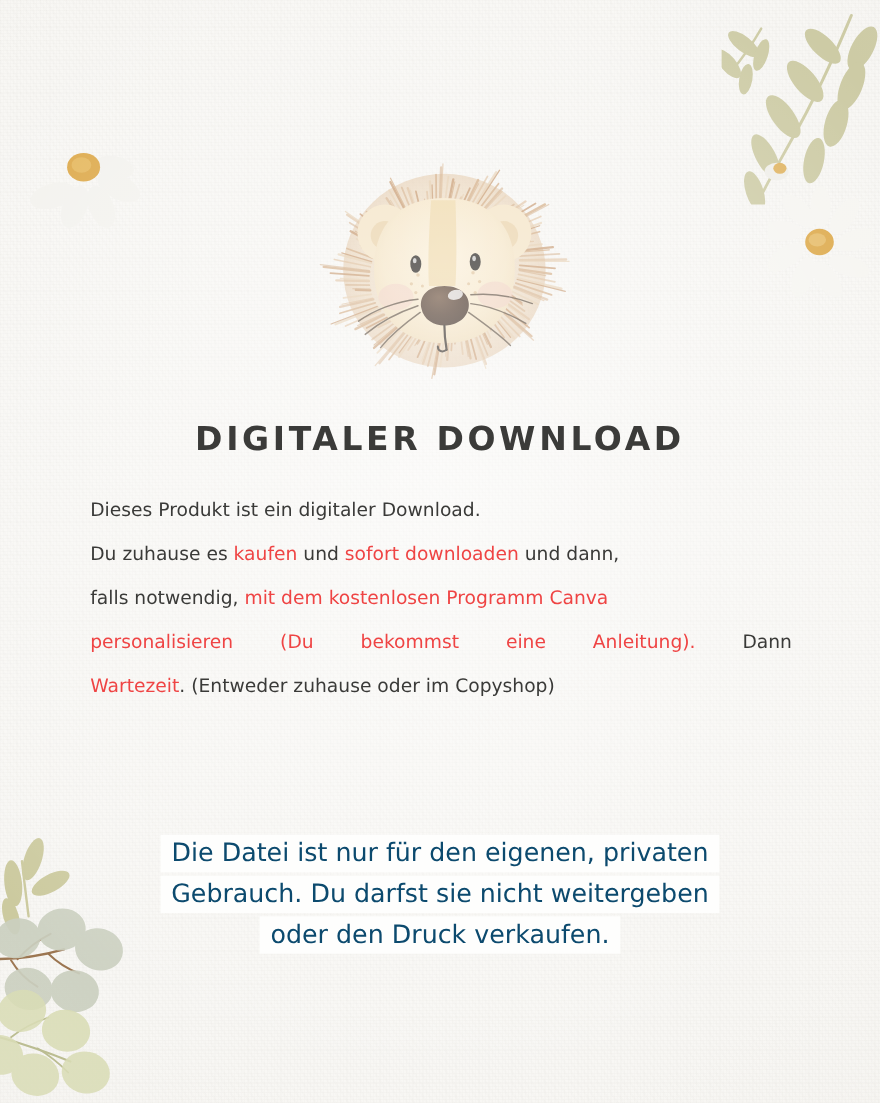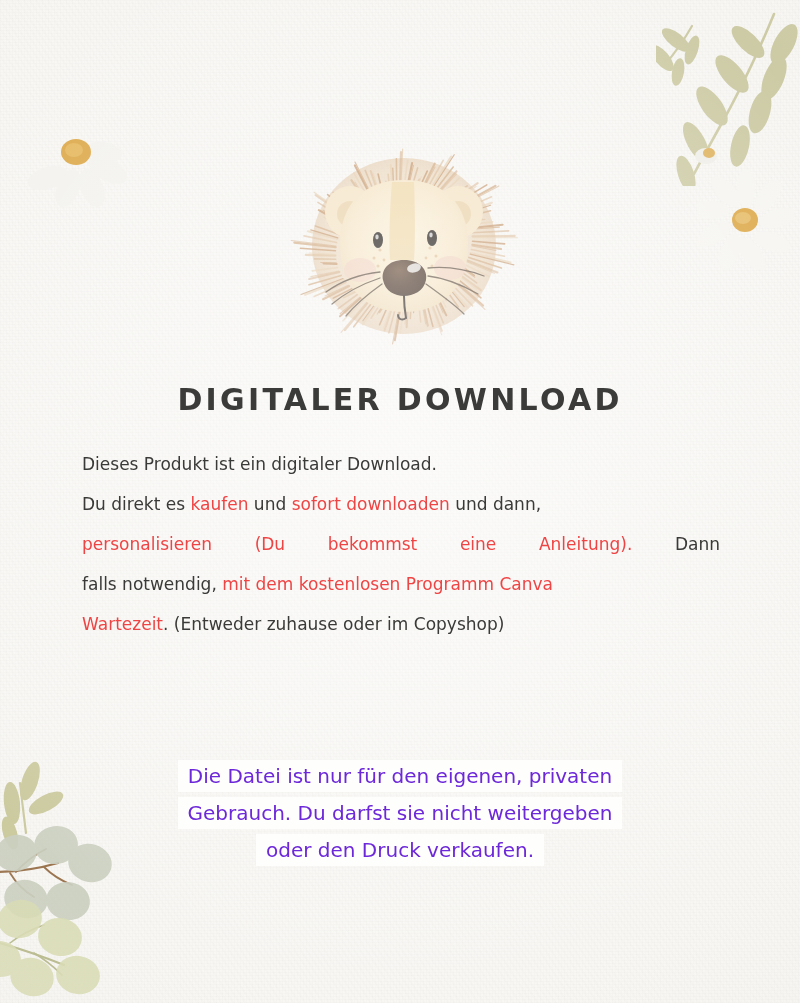--- a/index.html
+++ b/index.html
@@ -61,23 +61,23 @@
   }
   #body-text .line{white-space:nowrap;}
   #body-text .line.justify{
     display:flex;justify-content:space-between;white-space:normal;
   }
   .muted{color:#ef4444;}
 
   #notice{
     position:absolute;left:0;top:758px;width:800px;
     text-align:center;
-    font-size:20px;
+    font-size:23px;
     line-height:37px;
-    color:#6d28d9;
+    color:#0c4a6e;
     font-family:"DejaVu Sans", sans-serif;
   }
   #notice .nline{display:block;}
   #notice .nline > span{
     background:#fefefd;
     padding:4px 10px 4px 10px;
     box-decoration-break:clone;
     -webkit-box-decoration-break:clone;
   }
 </style>
@@ -405,30 +405,30 @@
       <path d="M138 150 C152 160, 166 170, 176 180"></path>
     </g>
   </svg>
 
   <div id="vignette"></div>
 
   <div id="content">
     <div id="title">DIGITALER DOWNLOAD</div>
     <div id="body-text">
         <div class="line"><span>Dieses Produkt ist ein digitaler Download.</span></div>
-        <div class="line"><span>Du direkt es </span><span class="muted">kaufen</span><span> und </span><span class="muted">sofort downloaden</span><span> und dann,</span></div>
+        <div class="line"><span>Du zuhause es </span><span class="muted">kaufen</span><span> und </span><span class="muted">sofort downloaden</span><span> und dann,</span></div>
+        <div class="line"><span>falls notwendig, </span><span class="muted">mit dem kostenlosen Programm Canva</span></div>
         <div class="line justify">
           <span class="muted">personalisieren</span>
           <span class="muted">(Du</span>
           <span class="muted">bekommst</span>
           <span class="muted">eine</span>
           <span class="muted">Anleitung).</span>
           <span>Dann</span>
         </div>
-        <div class="line"><span>falls notwendig, </span><span class="muted">mit dem kostenlosen Programm Canva</span></div>
         <div class="line"><span class="muted">Wartezeit</span><span>. (Entweder zuhause oder im Copyshop)</span></div>
       </div>
     <div id="notice">
         <span class="nline"><span>Die Datei ist nur für den eigenen, privaten</span></span>
         <span class="nline"><span>Gebrauch. Du darfst sie nicht weitergeben</span></span>
         <span class="nline"><span>oder den Druck verkaufen.</span></span>
       </div>
   </div>
 
 </div>

